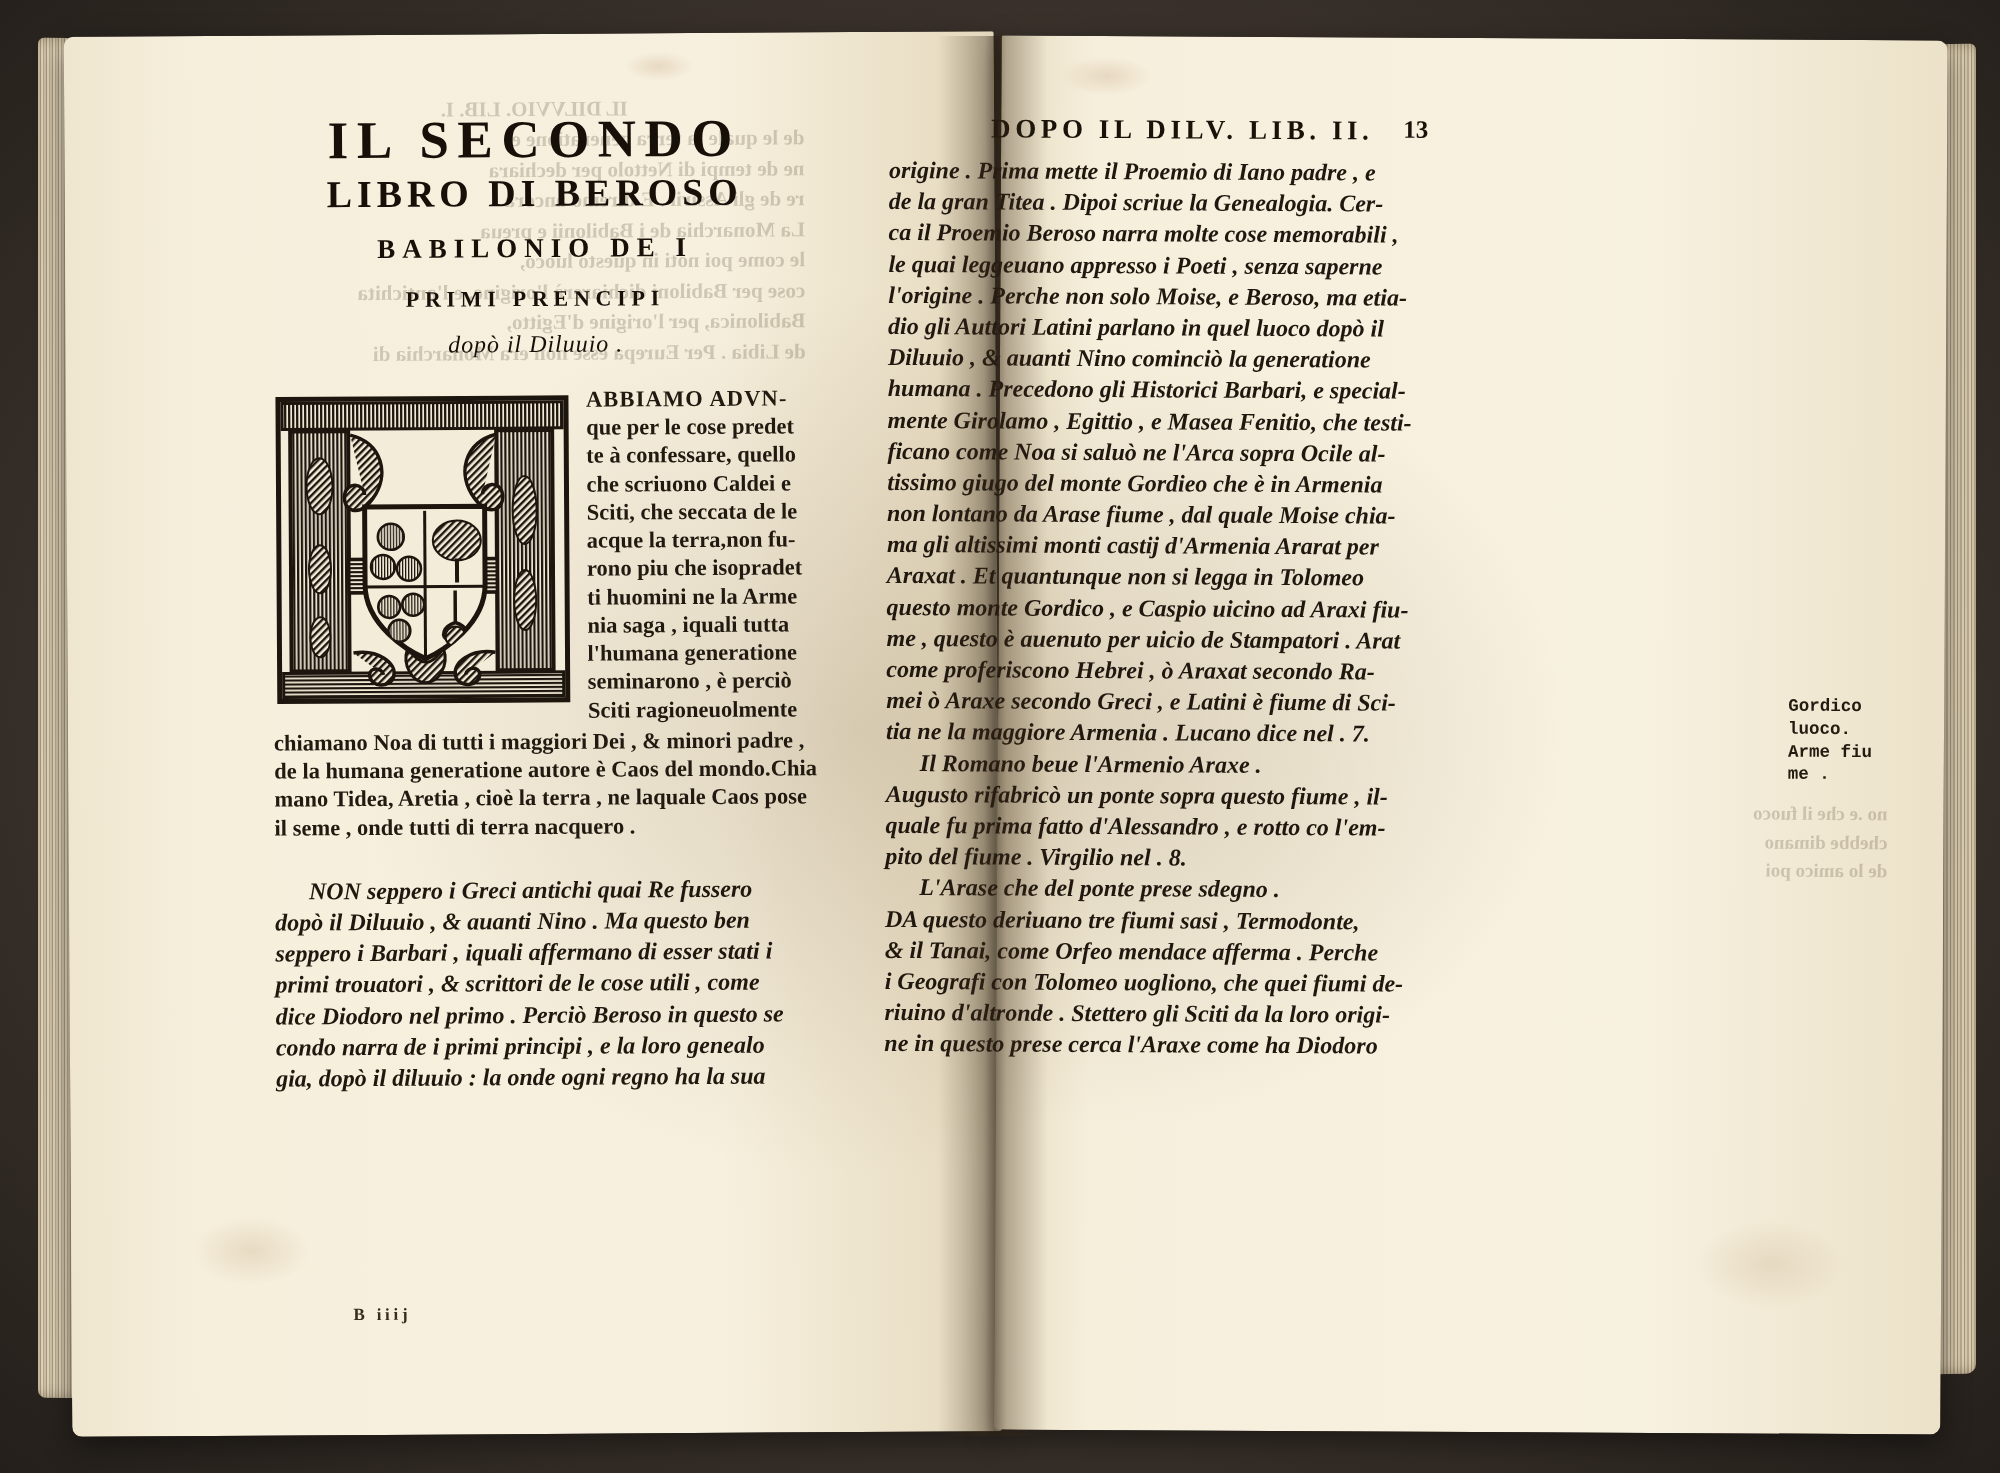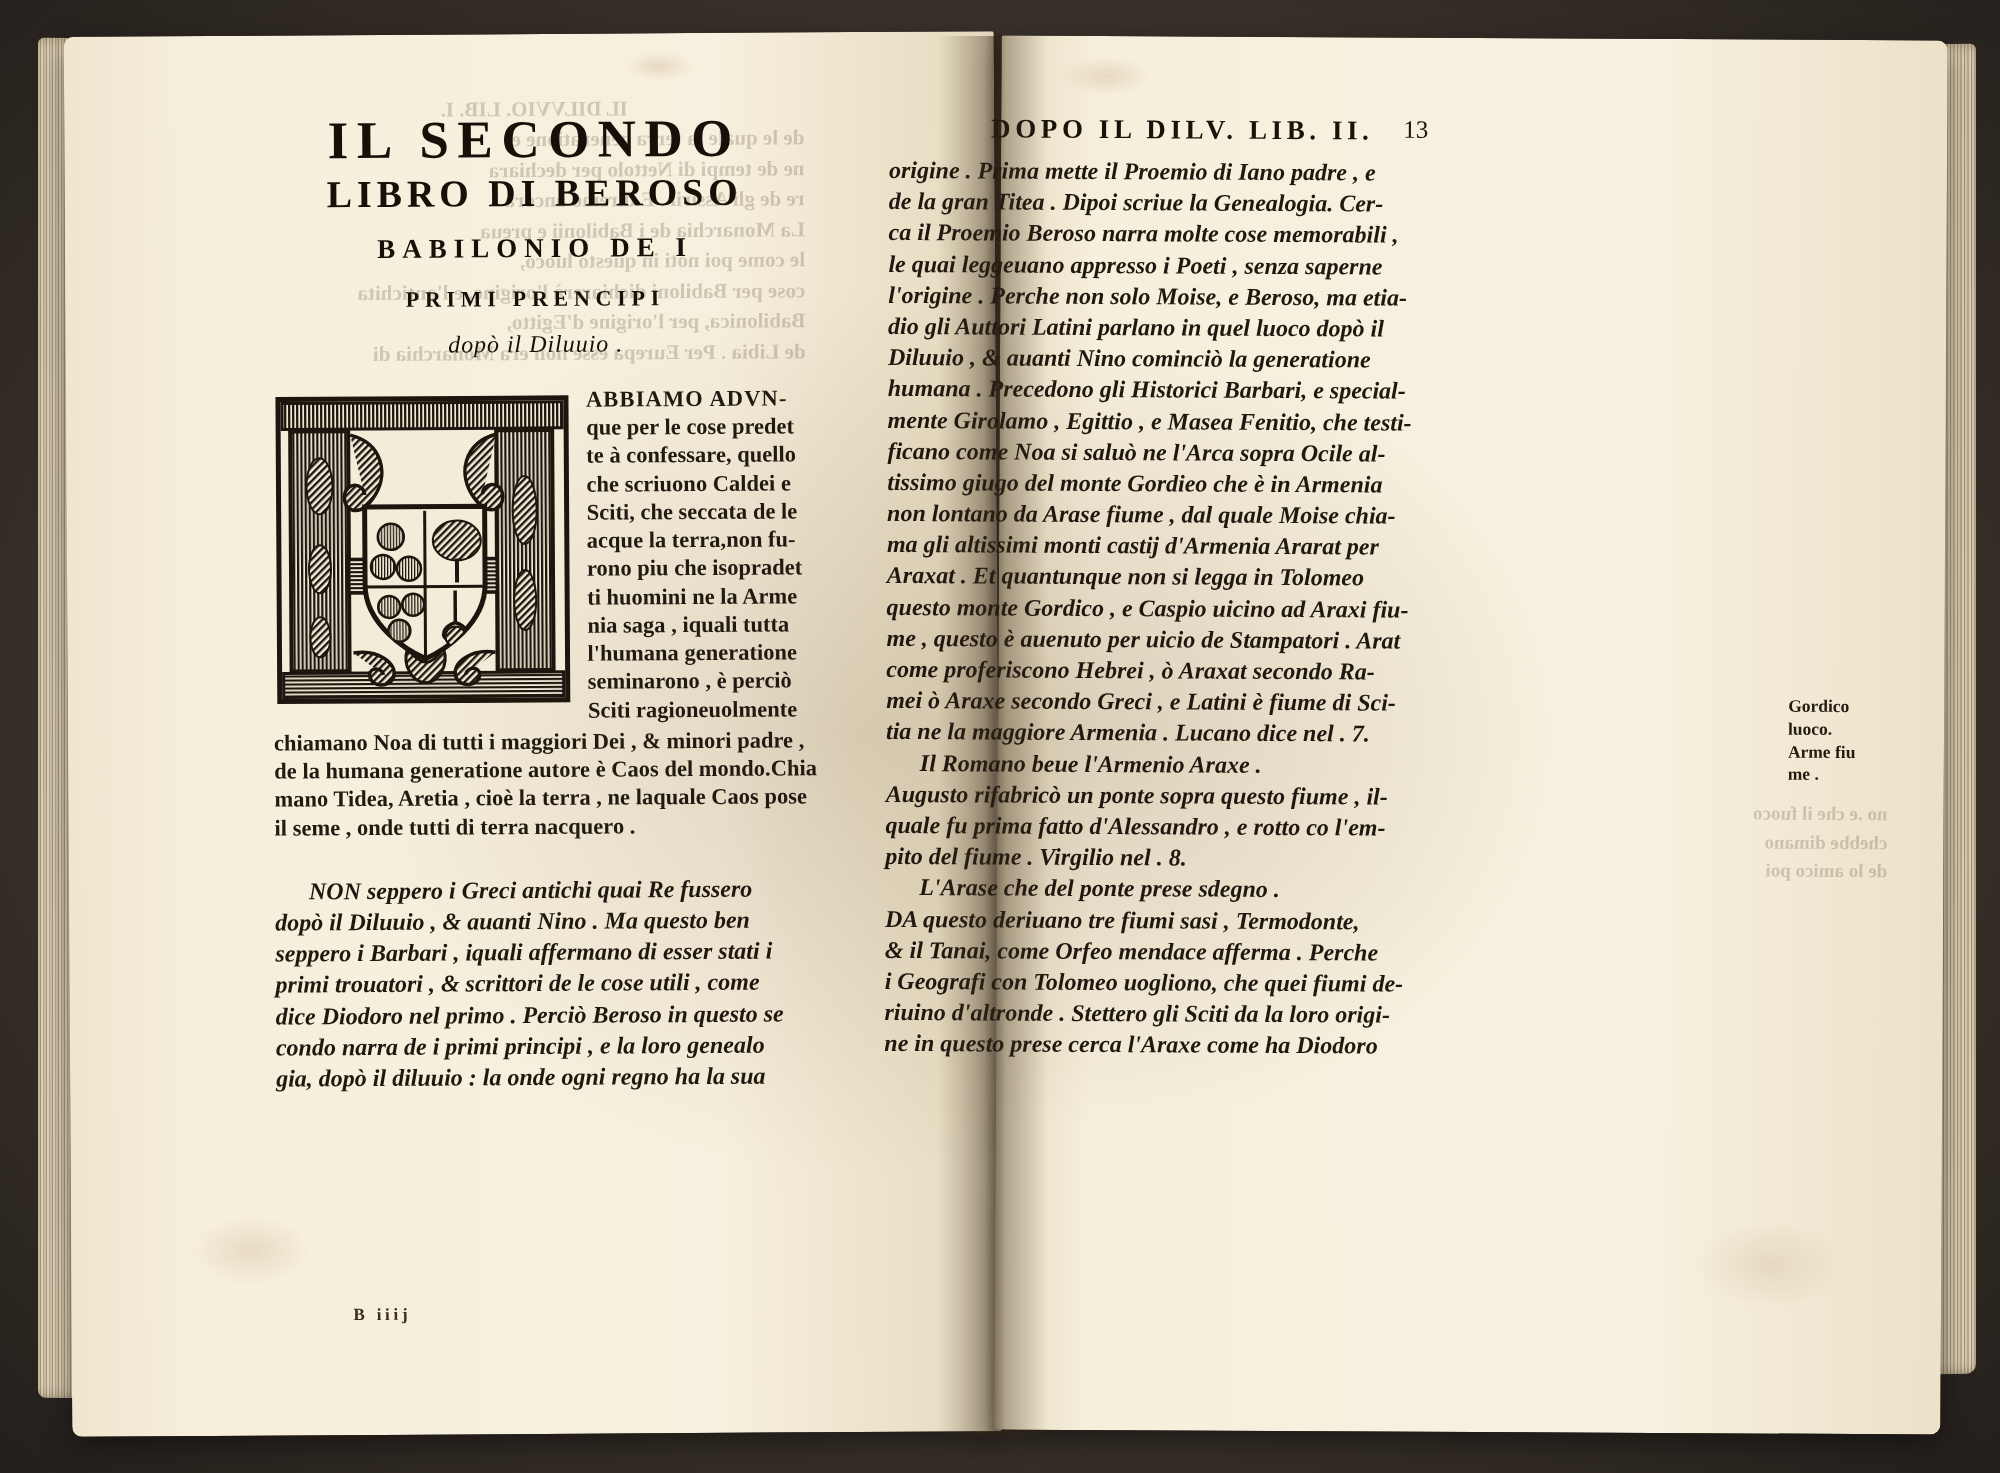--- a/index.html
+++ b/index.html
@@ -93,21 +93,21 @@
     font-size:24px;line-height:1.30;color:#20170f;
     font-style:italic;font-weight:bold;
     text-align:justify;
     font-family:"Liberation Serif", serif;
   }
   .runhead{
     font-size:27px;font-weight:bold;letter-spacing:.17em;color:#1a1209;
     font-family:"Liberation Serif", serif;
   }
   .folio{
-    font-size:25px;font-weight:normal;color:#1a1209;
+    font-size:25px;font-weight:bold;color:#1a1209;
   }
   .margnote{
     font-size:17.5px;line-height:1.30;color:#231a10;font-weight:bold;
     font-family:"Liberation Serif", serif;
   }
   .signature{
     font-size:17px;letter-spacing:.22em;color:#3a2d1e;font-weight:bold;
   }
   
   .initial-box{
@@ -312,21 +312,21 @@
 
         <div style="text-indent:34px;">L'Arase che del ponte prese sdegno .</div>
 
         <div>DA questo deriuano tre fiumi sasi , Termodonte,</div>
         <div>&amp; il Tanai, come Orfeo mendace afferma . Perche</div>
         <div>i Geografi con Tolomeo uogliono, che quei fiumi de‑</div>
         <div>riuino d'altronde . Stettero gli Sciti da la loro origi‑</div>
         <div>ne in questo prese cerca l'Araxe come ha  Diodoro</div>
       </div>
 
-      <div class="col margnote" style="left:790px;top:655px;width:120px;">
+      <div class="col margnote" style="left:790px;top:655px;width:120px;font-family:Liberation Mono, monospace;">
         <div>Gordico</div>
         <div>luoco.</div>
         <div>Arme fiu</div>
         <div>me .</div>
       </div>
 
       <div class="showthrough" style="left:690px;top:760px;width:200px;font-size:19px;line-height:1.5;transform:scaleX(-1);">
         <div>no .e che il fuoco</div>
         <div>chebbe dimano</div>
         <div>de lo amico poi</div>

